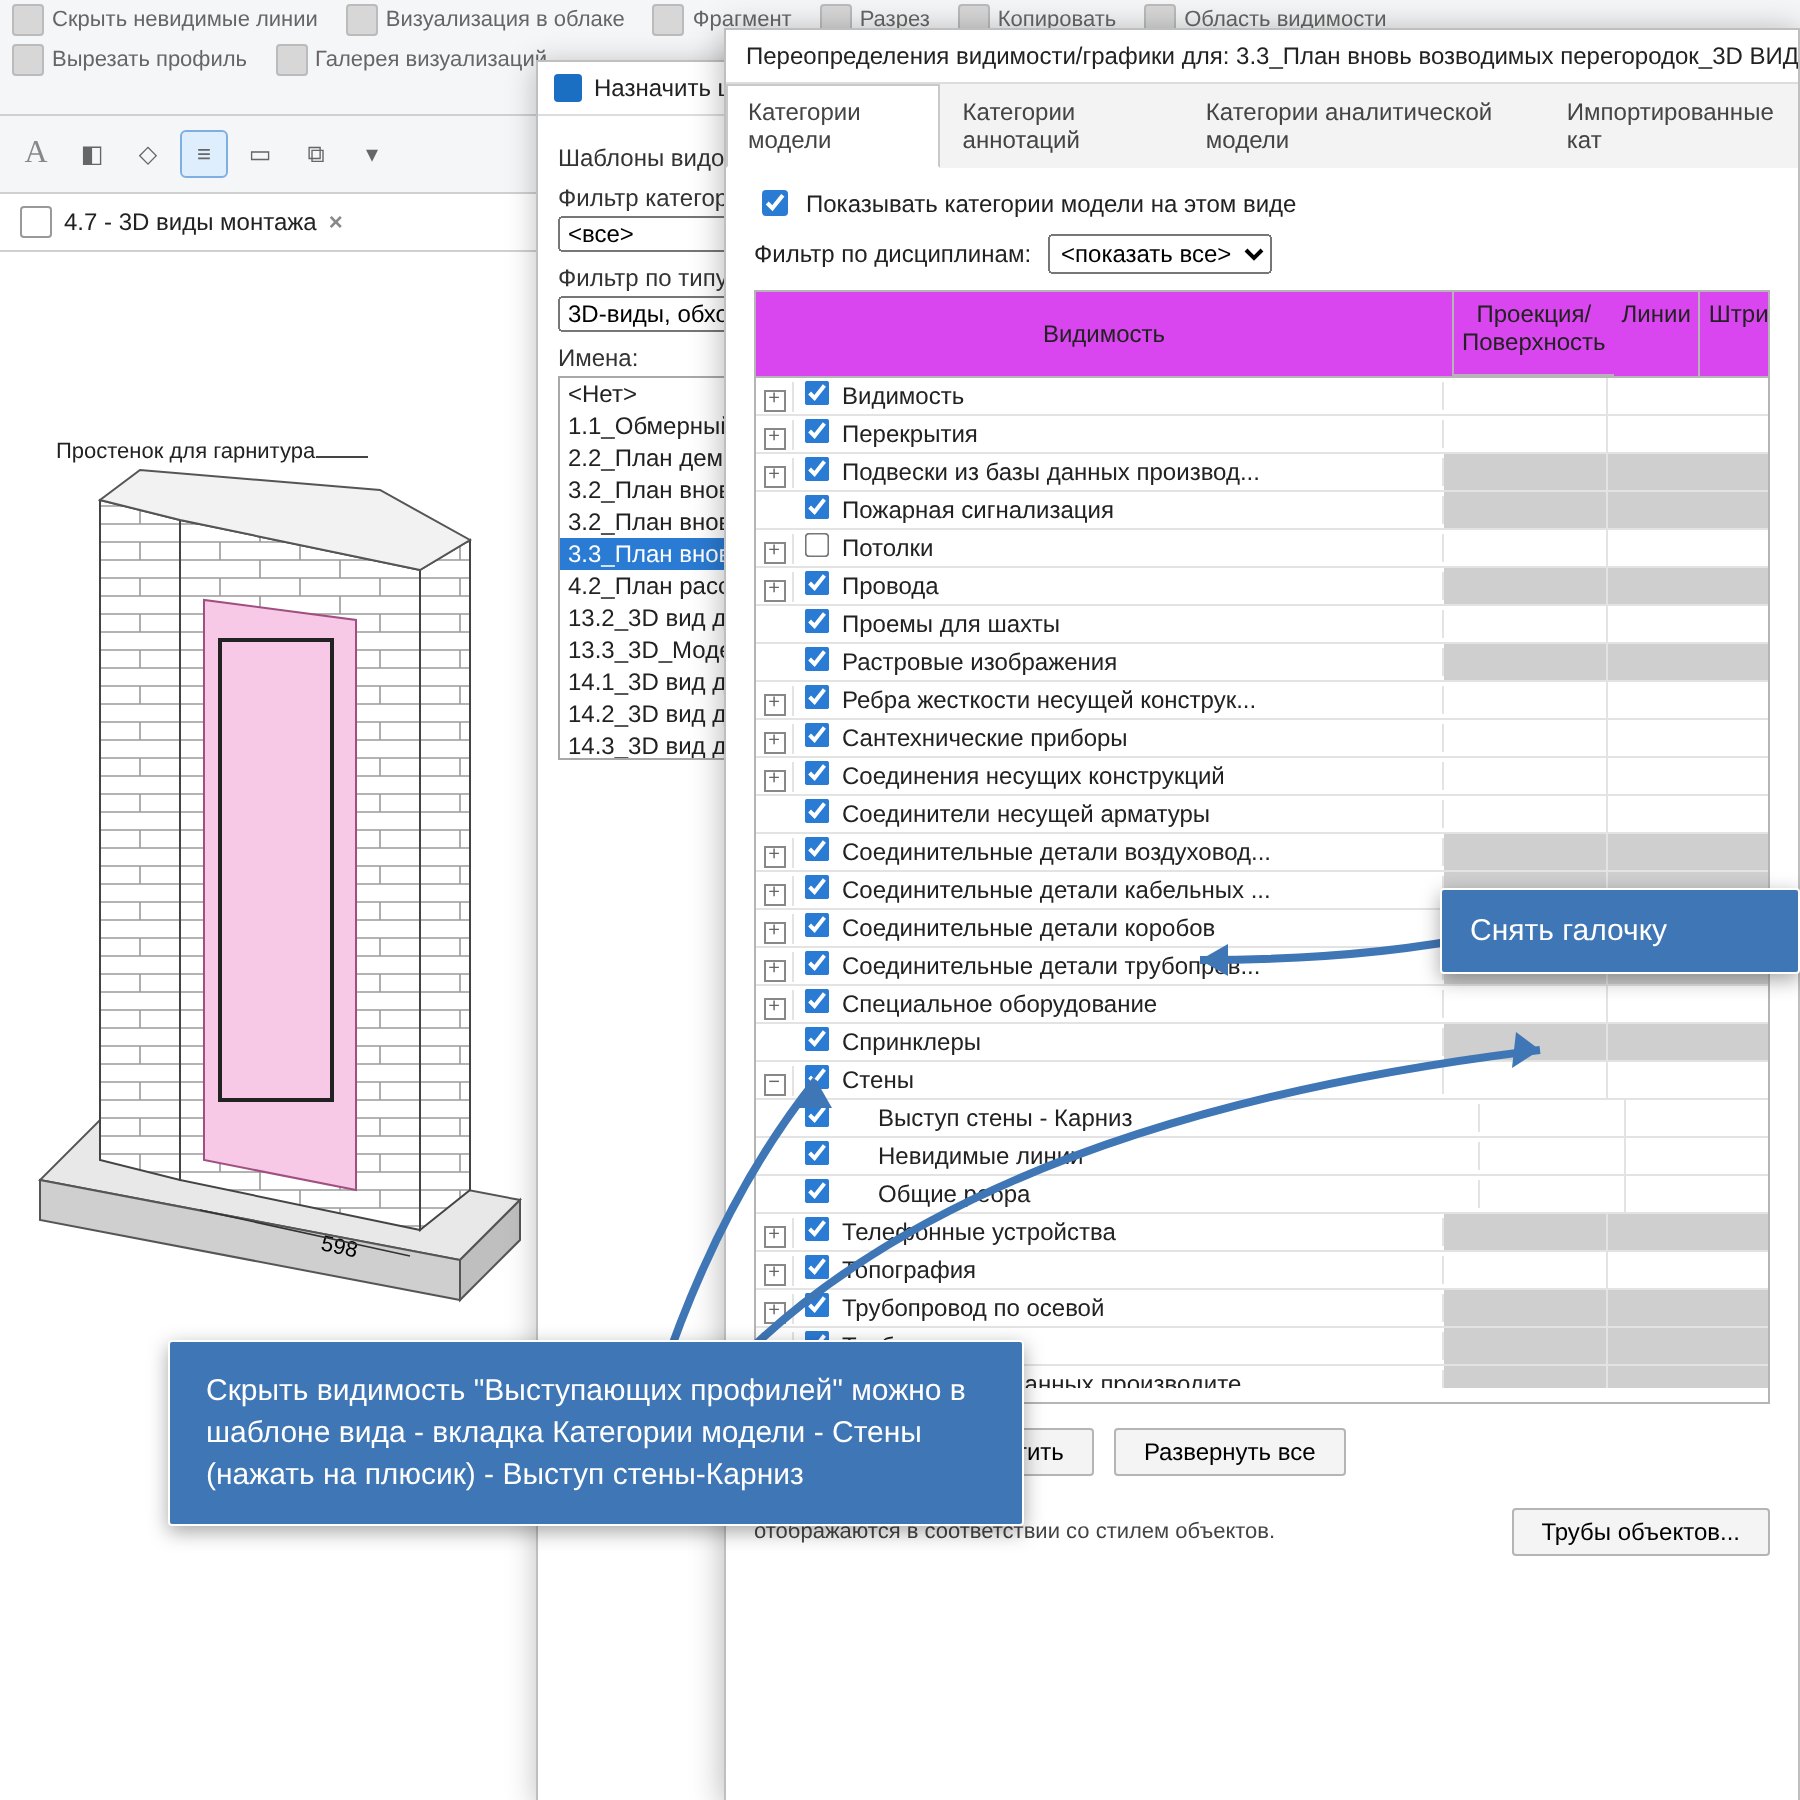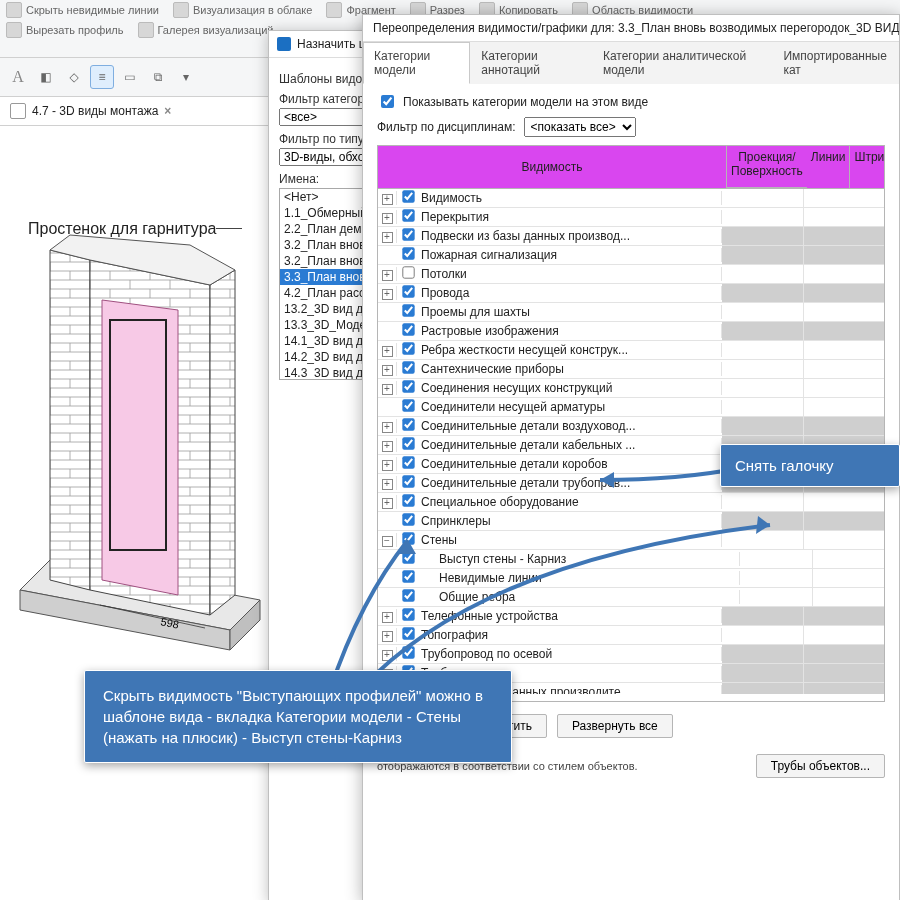--- a/index.html
+++ b/index.html
@@ -8,21 +8,21 @@
 .ribbon .rb-row span{display:flex;align-items:center;gap:4px}
 .ribbon .icon{width:14px;height:14px;display:inline-block;background:#d7d7d7;border:1px solid #bbb;border-radius:2px}
 .toolbar{display:flex;gap:4px;padding:4px 6px;background:#f5f6f7;border-bottom:1px solid #d0d0d0;height:30px;align-items:center}
 .toolbar .tb-btn{width:22px;height:22px;border:1px solid transparent;border-radius:3px;display:flex;align-items:center;justify-content:center;color:#666}
 .toolbar .tb-btn.active{border-color:#7faee0;background:#dfeefd}
 .view-tab{display:flex;align-items:center;gap:6px;padding:6px 10px;background:#fff;border-bottom:1px solid #d0d0d0}
 .view-tab .vicon{width:14px;height:14px;background:#fff;border:1px solid #999;border-radius:2px;position:relative}
 .view-tab .close{color:#888;font-weight:bold;cursor:pointer}
 .canvas{position:absolute;left:0;top:130px;width:360px;height:760px;background:#fff}
 .canvas svg{position:absolute;left:10px;top:60px}
-.canvas .annot{position:absolute;left:28px;top:90px;font-size:16px;color:#222}
+.canvas .annot{position:absolute;left:28px;top:90px;font-size:11px;color:#222}
 .canvas .annot::after{content:"";position:absolute;left:100%;top:8px;width:26px;height:1px;background:#444}
 
 .dlg2{position:absolute;left:268px;top:30px;width:170px;height:870px;background:#fff;border:1px solid #bfbfbf;box-shadow:0 2px 14px rgba(0,0,0,.25)}
 .dlg2 .title{background:#fff;border-bottom:1px solid #ddd;padding:6px 8px;display:flex;align-items:center;gap:6px}
 .dlg2 .title .sq{width:14px;height:14px;background:#1b6fc2;border-radius:2px}
 .dlg2 .body{padding:8px 10px;font-size:12px}
 .dlg2 label{display:block;margin:6px 0 2px;color:#333}
 .dlg2 select,.dlg2 .listbox{width:100%;font-size:12px}
 .dlg2 .listbox{border:1px solid #a8a8a8;height:190px;overflow:hidden;background:#fff}
 .dlg2 .listbox div{padding:1px 4px;white-space:nowrap;overflow:hidden}

